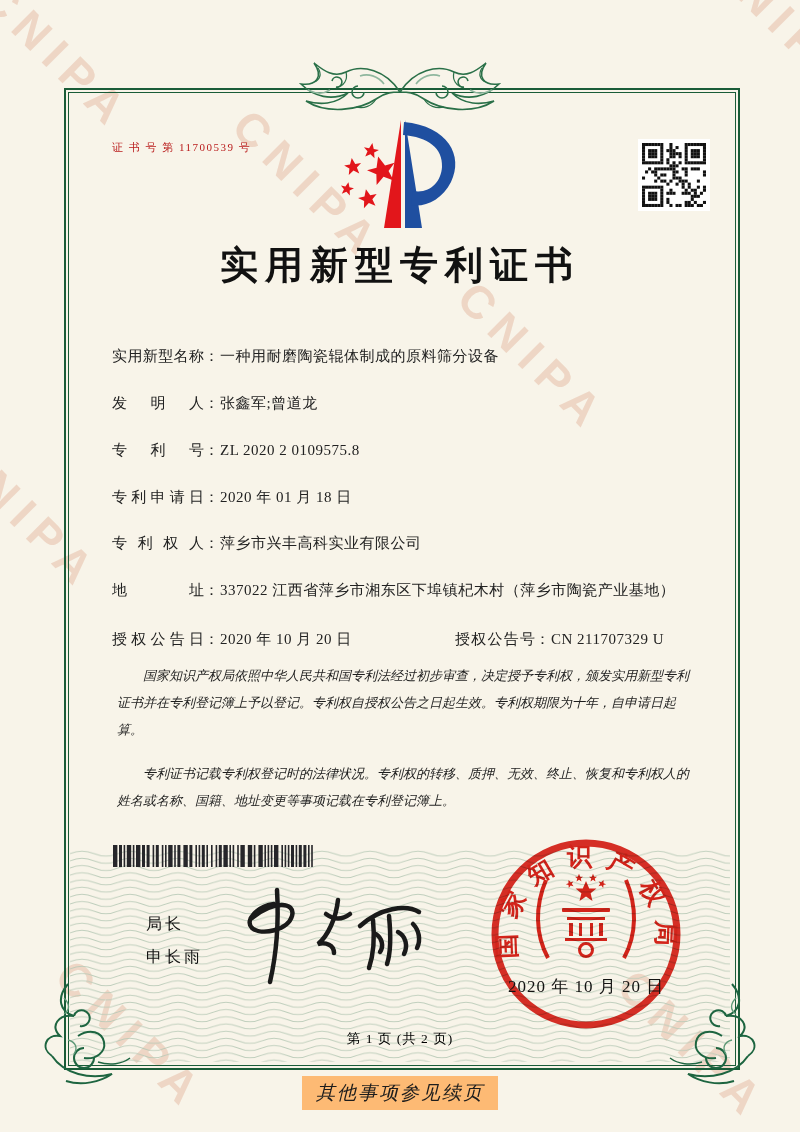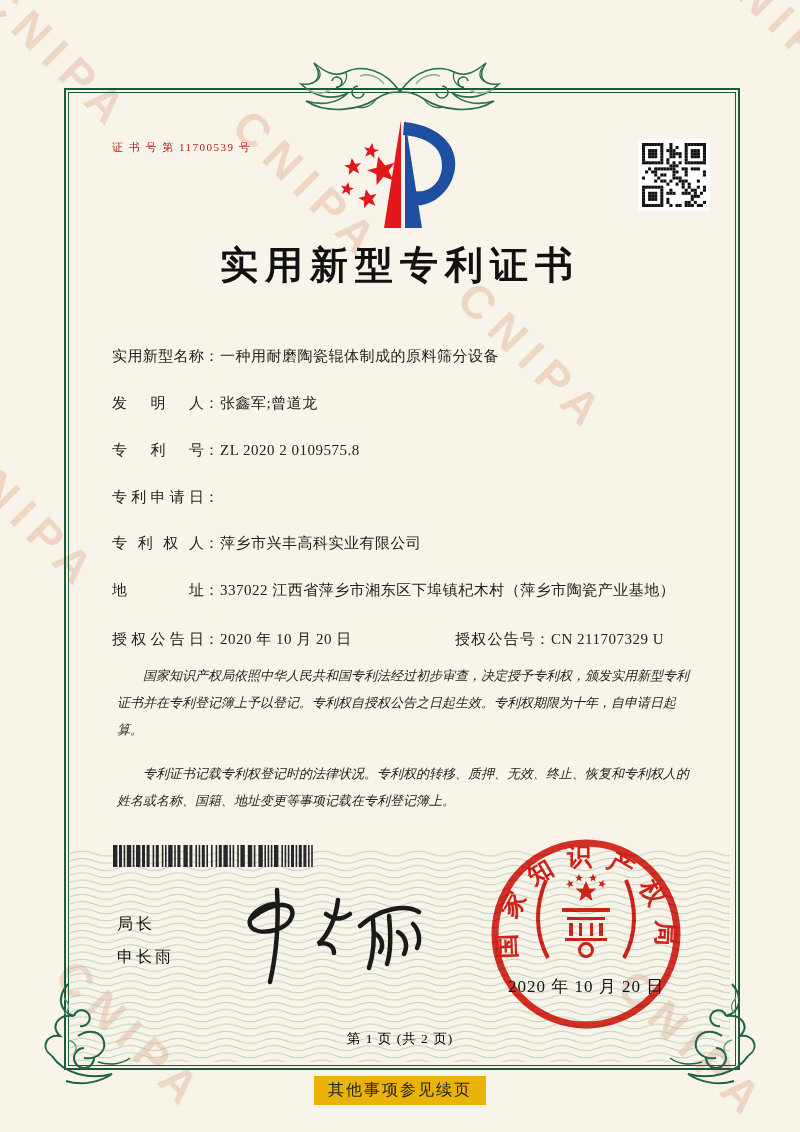--- a/index.html
+++ b/index.html
@@ -27,28 +27,28 @@
   .grant2 .lbl{width:80px;}
   
   .paras{position:absolute;left:100px;top:645px;width:616px;}
   .paras p{margin:17px;text-indent:2em;font-size:13px;line-height:27px;font-style:italic;color:#1d1d1d;}
   
   .waves{position:absolute;left:70px;top:850px;width:660px;height:212px;z-index:1;}
   
   .barcode{position:absolute;left:113px;top:845px;z-index:2;}
   .signer{position:absolute;left:117px;top:914px;z-index:2;
           font-family:"Liberation Sans","DejaVu Sans",sans-serif;font-size:16px;letter-spacing:3px;color:#111;}
-  .signer div{line-height:20px;}
+  .signer div{line-height:20px;margin-left:29px;}
   .signer div + div{margin-top:13px;}
   .signature{position:absolute;left:222px;top:884px;z-index:3;}
   .seal{position:absolute;left:486px;top:834px;z-index:3;mix-blend-mode:multiply;}
   .page-num{position:absolute;left:65px;top:1030px;width:670px;text-align:center;
             font-size:13.5px;letter-spacing:1px;z-index:2;color:#000000;}
   .note{position:absolute;left:50%;top:1076px;transform:translateX(-50%);
-        background:#eab308;padding:4px 14px;font-size:16px;
+        background:#fdba74;padding:4px 14px;font-size:19px;font-style:italic;
         letter-spacing:2px;color:#1d1d1d;z-index:2;}
   .ornament{position:absolute;z-index:2;}
   svg text{font-family:"Liberation Serif","DejaVu Serif",serif;}
 </style>
 </head>
 <body>
 
 <div class="page">
 
   <div class="wm" style="left:-38px;top:28px">CNIPA</div>
@@ -333,20 +333,21 @@
       <span class="val">张鑫军;曾道龙</span>
   </div>
   <div class="row" style="top:437px">
     <span class="lbl">专利号</span>
       <span class="colon">：</span>
       <span class="val">ZL 2020 2 0109575.8</span>
   </div>
   <div class="row" style="top:484px">
     <span class="lbl">专利申请日</span>
       <span class="colon">：</span>
+      <span class="val">2020 年 01 月 18 日</span>
   </div>
   <div class="row" style="top:530px">
     <span class="lbl">专利权人</span>
       <span class="colon">：</span>
       <span class="val">萍乡市兴丰高科实业有限公司</span>
   </div>
   <div class="row" style="top:577px">
     <span class="lbl">地址</span>
       <span class="colon">：</span>
       <span class="val" style="max-width:470px">337022 江西省萍乡市湘东区下埠镇杞木村（萍乡市陶瓷产业基地）</span>

